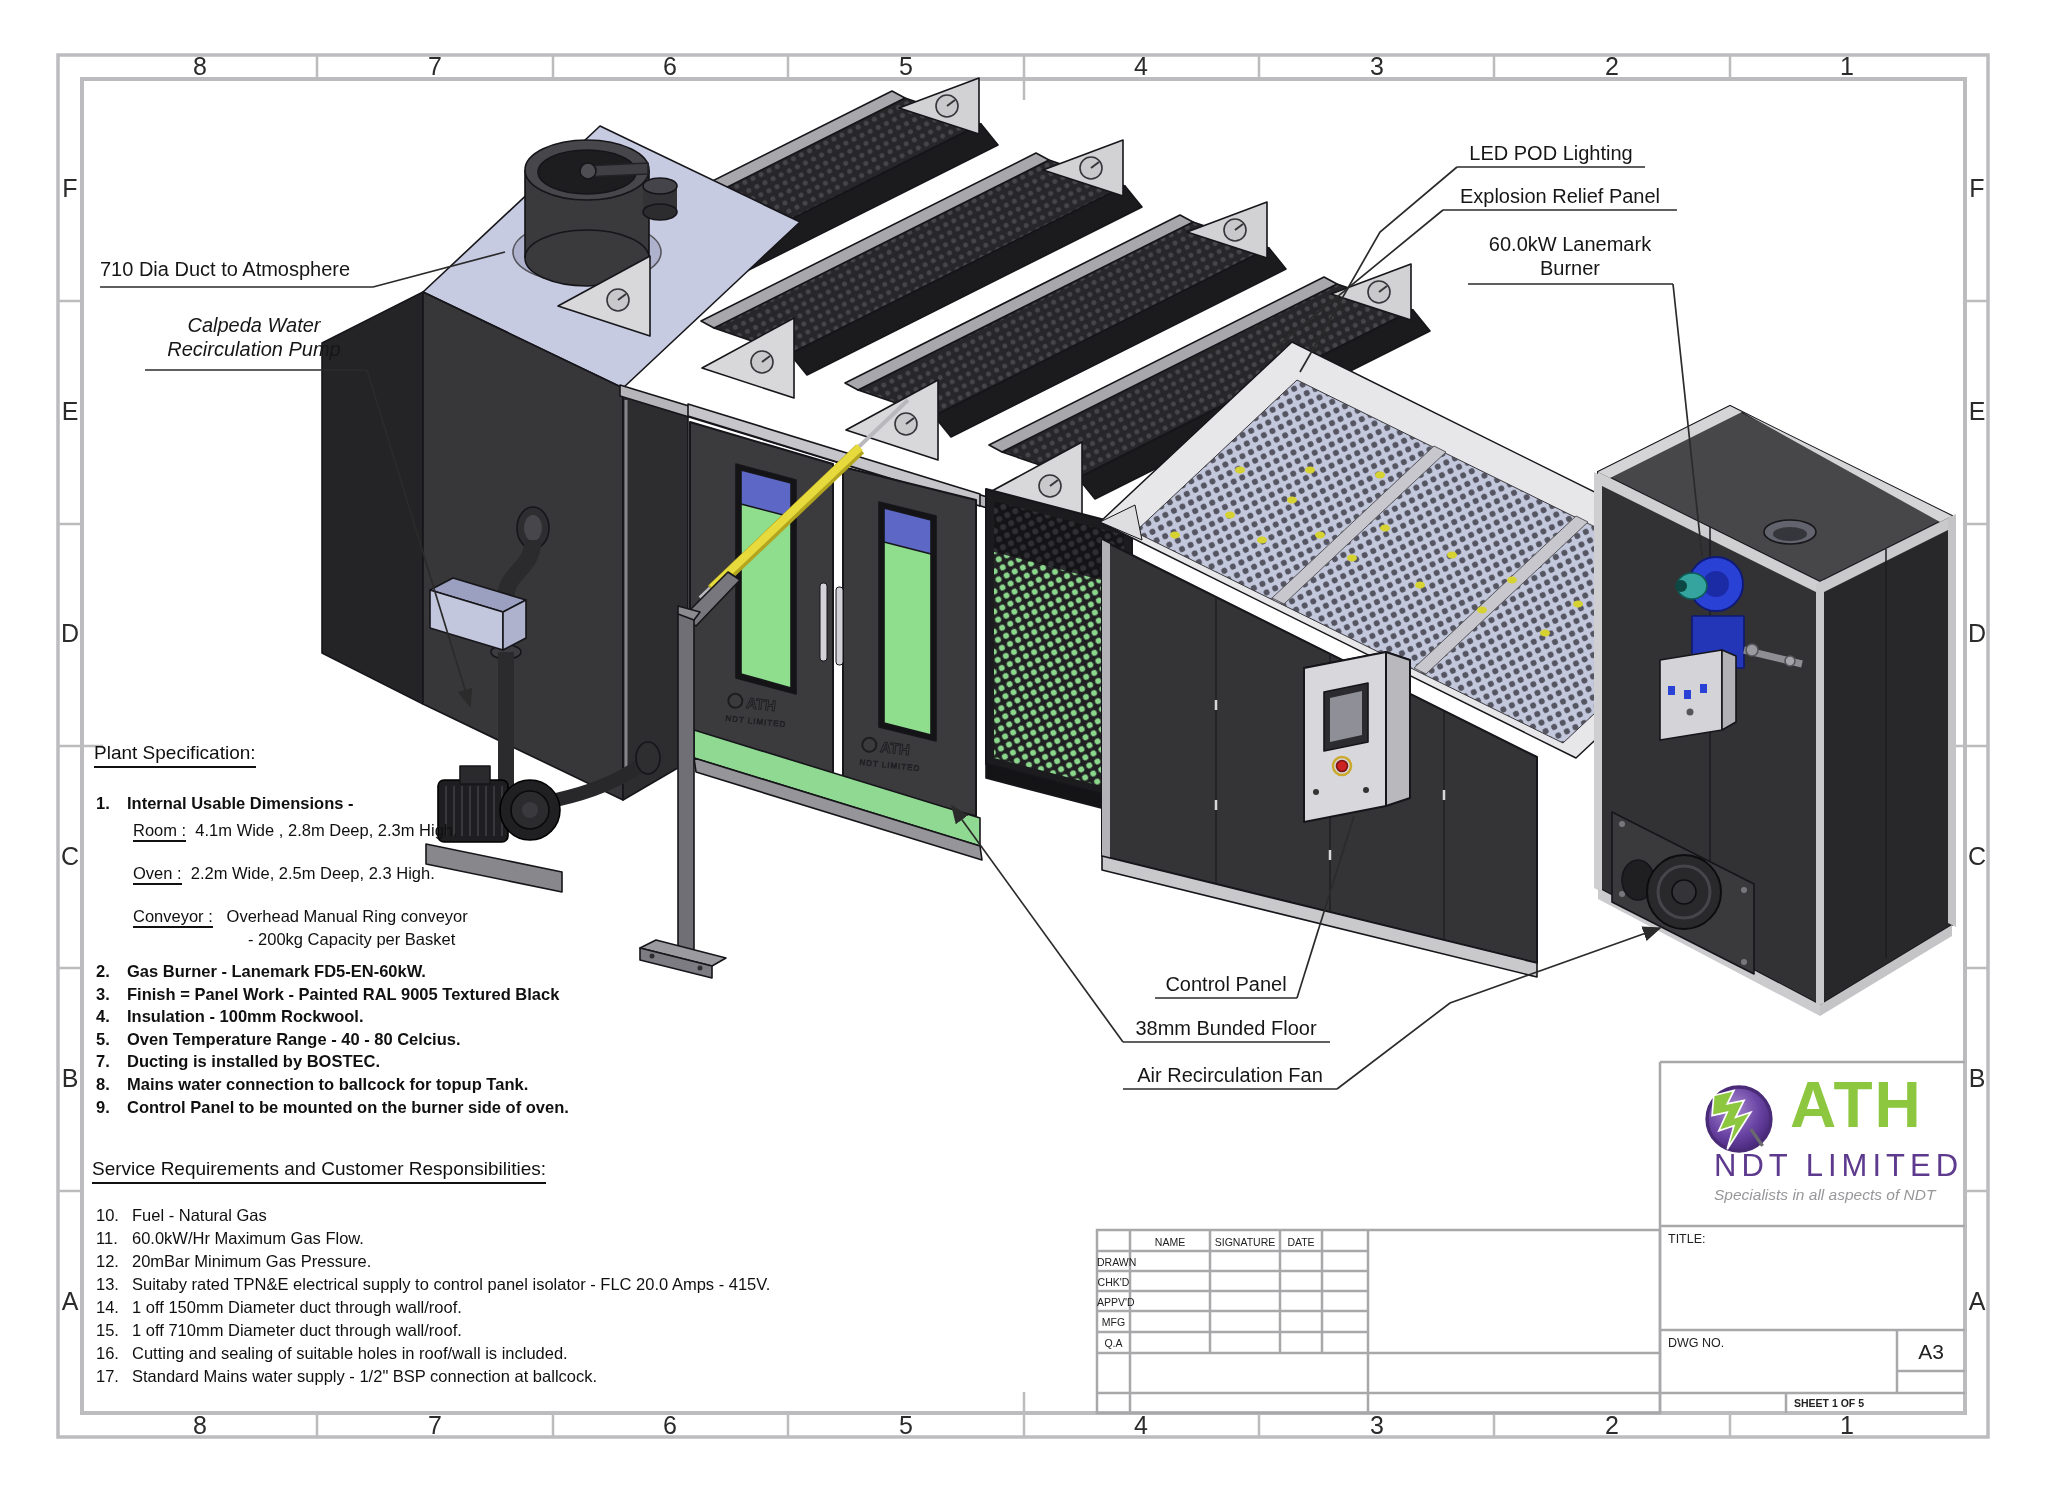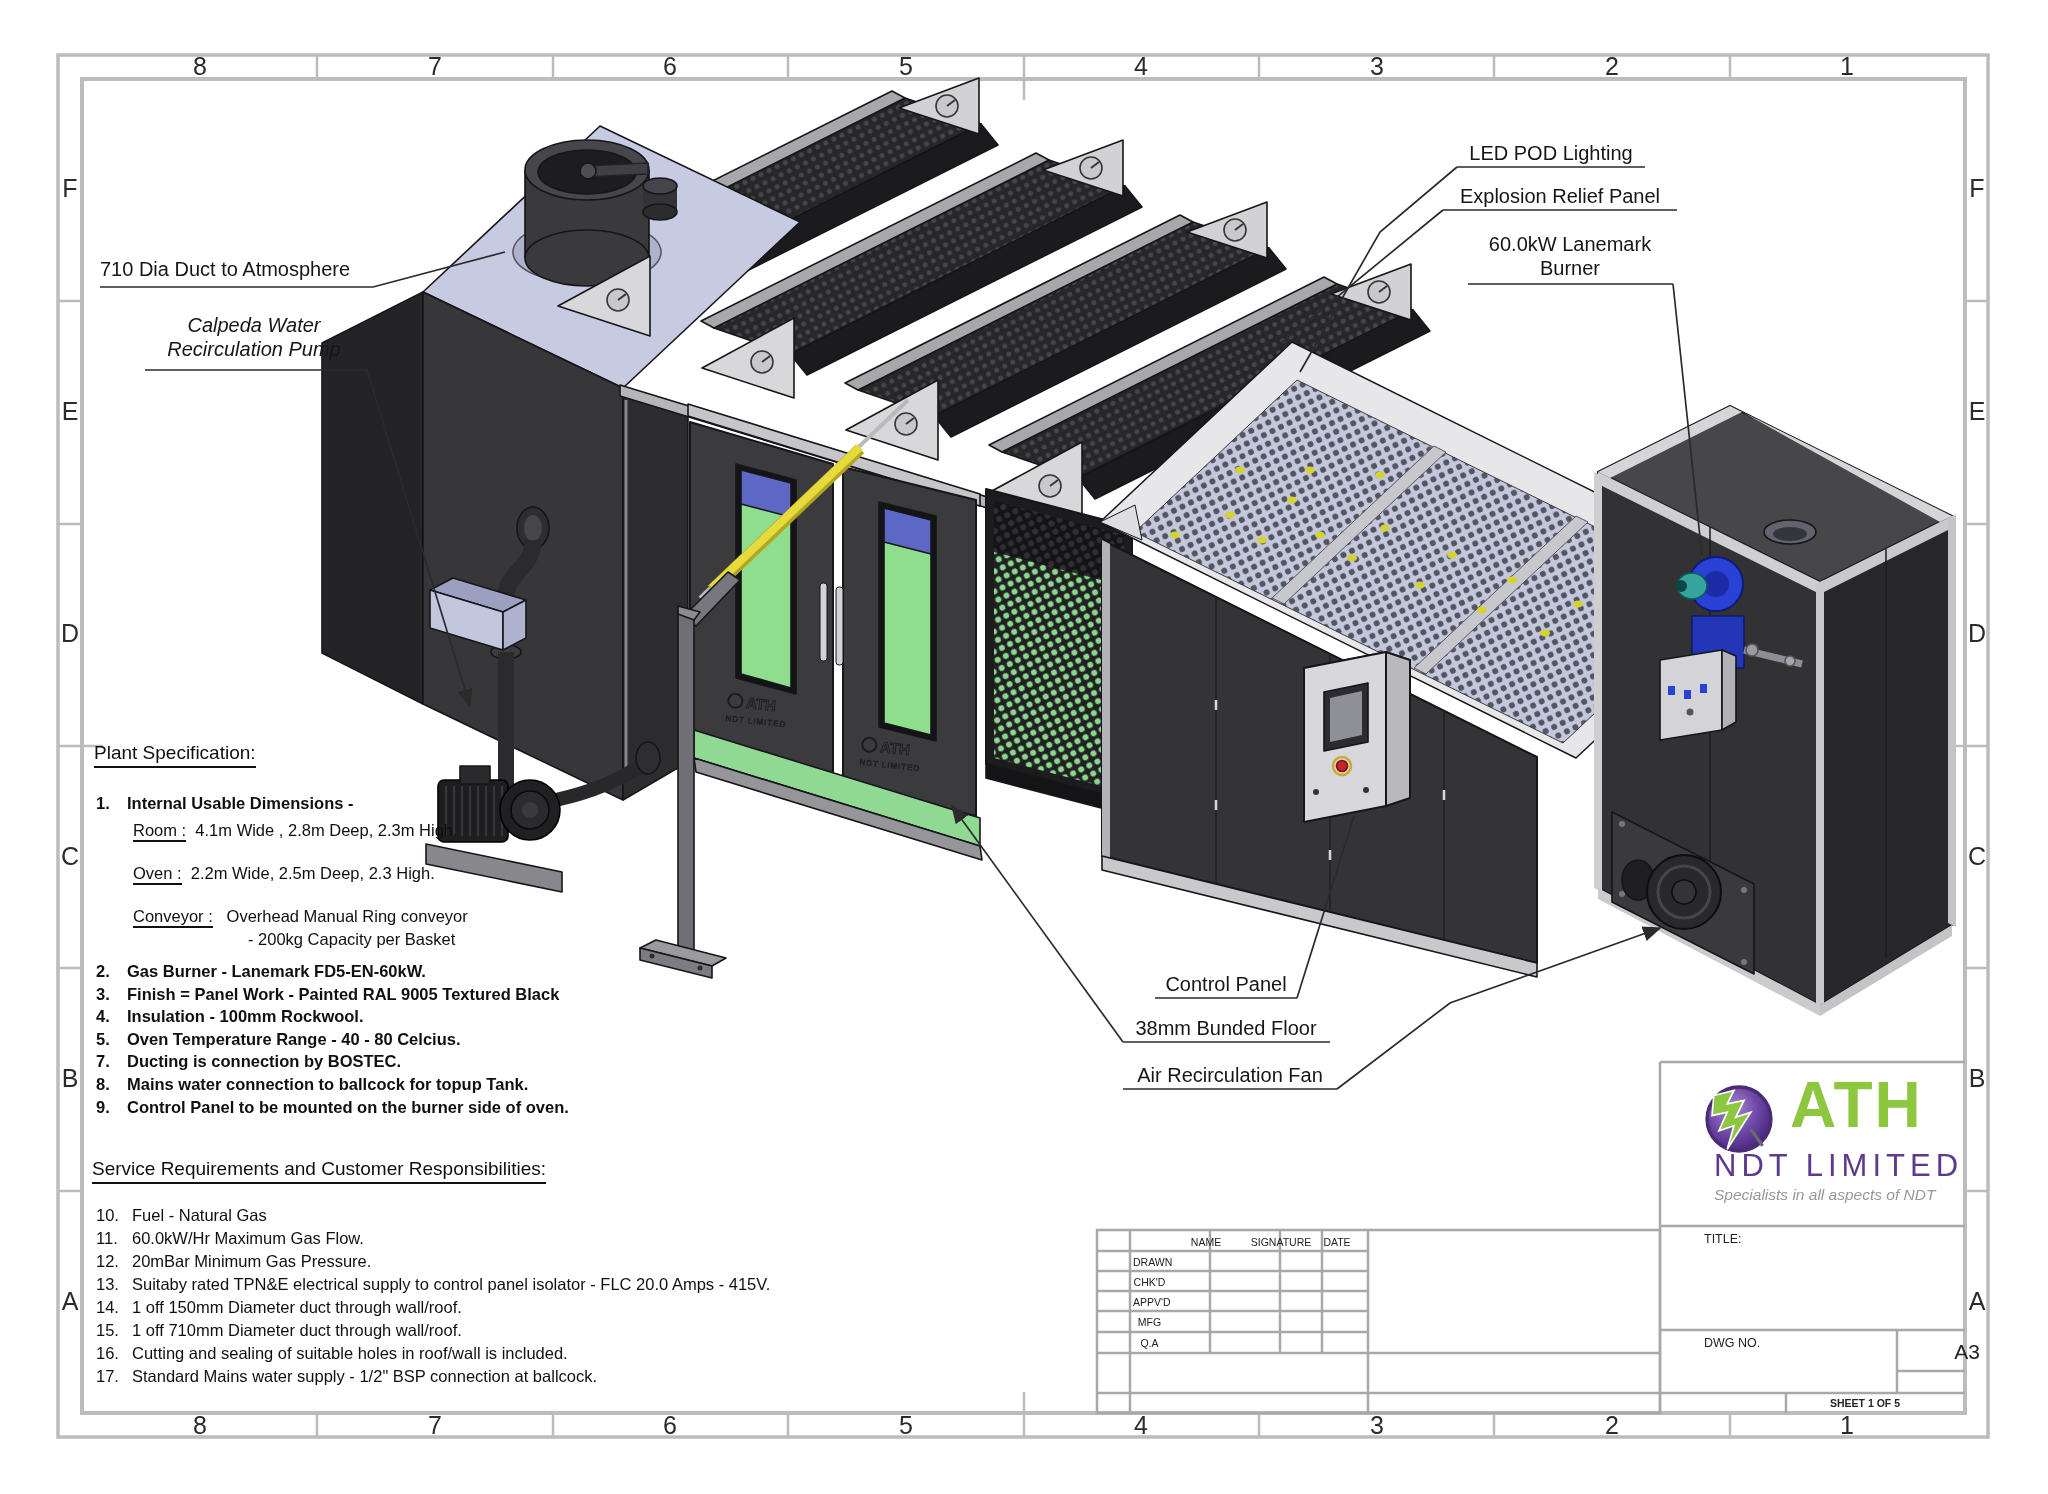--- a/index.html
+++ b/index.html
@@ -10,21 +10,21 @@
   .gridlab{position:absolute;font-size:25px;line-height:26px;color:#2b2b2b;text-align:center;}
   .co{position:absolute;font-size:20px;line-height:24px;color:#161616;white-space:nowrap;}
   .ctr{text-align:center;}
   .spec{position:absolute;font-size:16.5px;color:#101010;white-space:nowrap;}
   .h{font-size:19px;border-bottom:2px solid #111;padding-bottom:2px;display:inline-block;}
   .ul{border-bottom:2px solid #111;padding-bottom:1px;}
   .srow{height:22.6px;line-height:22.6px;}
   .svrow{height:23px;line-height:23px;}
   .n2{display:inline-block;width:31px;}
   .n3{display:inline-block;width:36px;}
-  .tb{position:absolute;color:#222;padding-left:36px;}
+  .tb{position:absolute;color:#222;}
   .tb-small{font-size:10.5px;}
   .tb-med{font-size:12.5px;}
   .logo-brand{position:absolute;font-size:64px;font-weight:bold;letter-spacing:2px;}
   .logo-sub{position:absolute;font-size:31px;letter-spacing:5px;}
   .logo-tag{position:absolute;font-size:15.5px;font-style:italic;color:#97979a;}
 </style>
 </head>
 <body>
 
 <div class="sheet">
@@ -388,21 +388,21 @@
 </div>
 <div class="spec" style="left:133px;top:907px;">
   <span class="ul">Conveyor :</span>&nbsp;&nbsp;&nbsp;<span>Overhead Manual Ring conveyor</span>
 </div>
 <div class="spec" style="left:248px;top:930px;">- 200kg Capacity per Basket</div>
 <div class="spec" style="left:96px;top:960px;font-weight:bold;">
   <div class="srow"><span class="n2">2.</span><span>Gas Burner - Lanemark FD5-EN-60kW.</span></div>
   <div class="srow"><span class="n2">3.</span><span>Finish = Panel Work - Painted RAL 9005 Textured Black</span></div>
   <div class="srow"><span class="n2">4.</span><span>Insulation - 100mm Rockwool.</span></div>
   <div class="srow"><span class="n2">5.</span><span>Oven Temperature Range - 40 - 80 Celcius.</span></div>
-  <div class="srow"><span class="n2">7.</span><span>Ducting is connection by BOSTEC.</span></div>
+  <div class="srow"><span class="n2">7.</span><span>Ducting is installed by BOSTEC.</span></div>
   <div class="srow"><span class="n2">8.</span><span>Mains water connection to ballcock for topup Tank.</span></div>
   <div class="srow"><span class="n2">9.</span><span>Control Panel to be mounted on the burner side of oven.</span></div>
 </div>
 
 <div class="spec" style="left:92px;top:1158px;"><span class="h">Service Requirements and Customer Responsibilities:</span></div>
 <div class="spec" style="left:96px;top:1204px;">
   <div class="svrow"><span class="n3">10.</span><span>Fuel - Natural Gas</span></div>
   <div class="svrow"><span class="n3">11.</span><span>60.0kW/Hr Maximum Gas Flow.</span></div>
   <div class="svrow"><span class="n3">12.</span><span>20mBar Minimum Gas Pressure.</span></div>
   <div class="svrow"><span class="n3">13.</span><span>Suitaby rated TPN&amp;E electrical supply to control panel isolator - FLC 20.0 Amps - 415V.</span></div>

